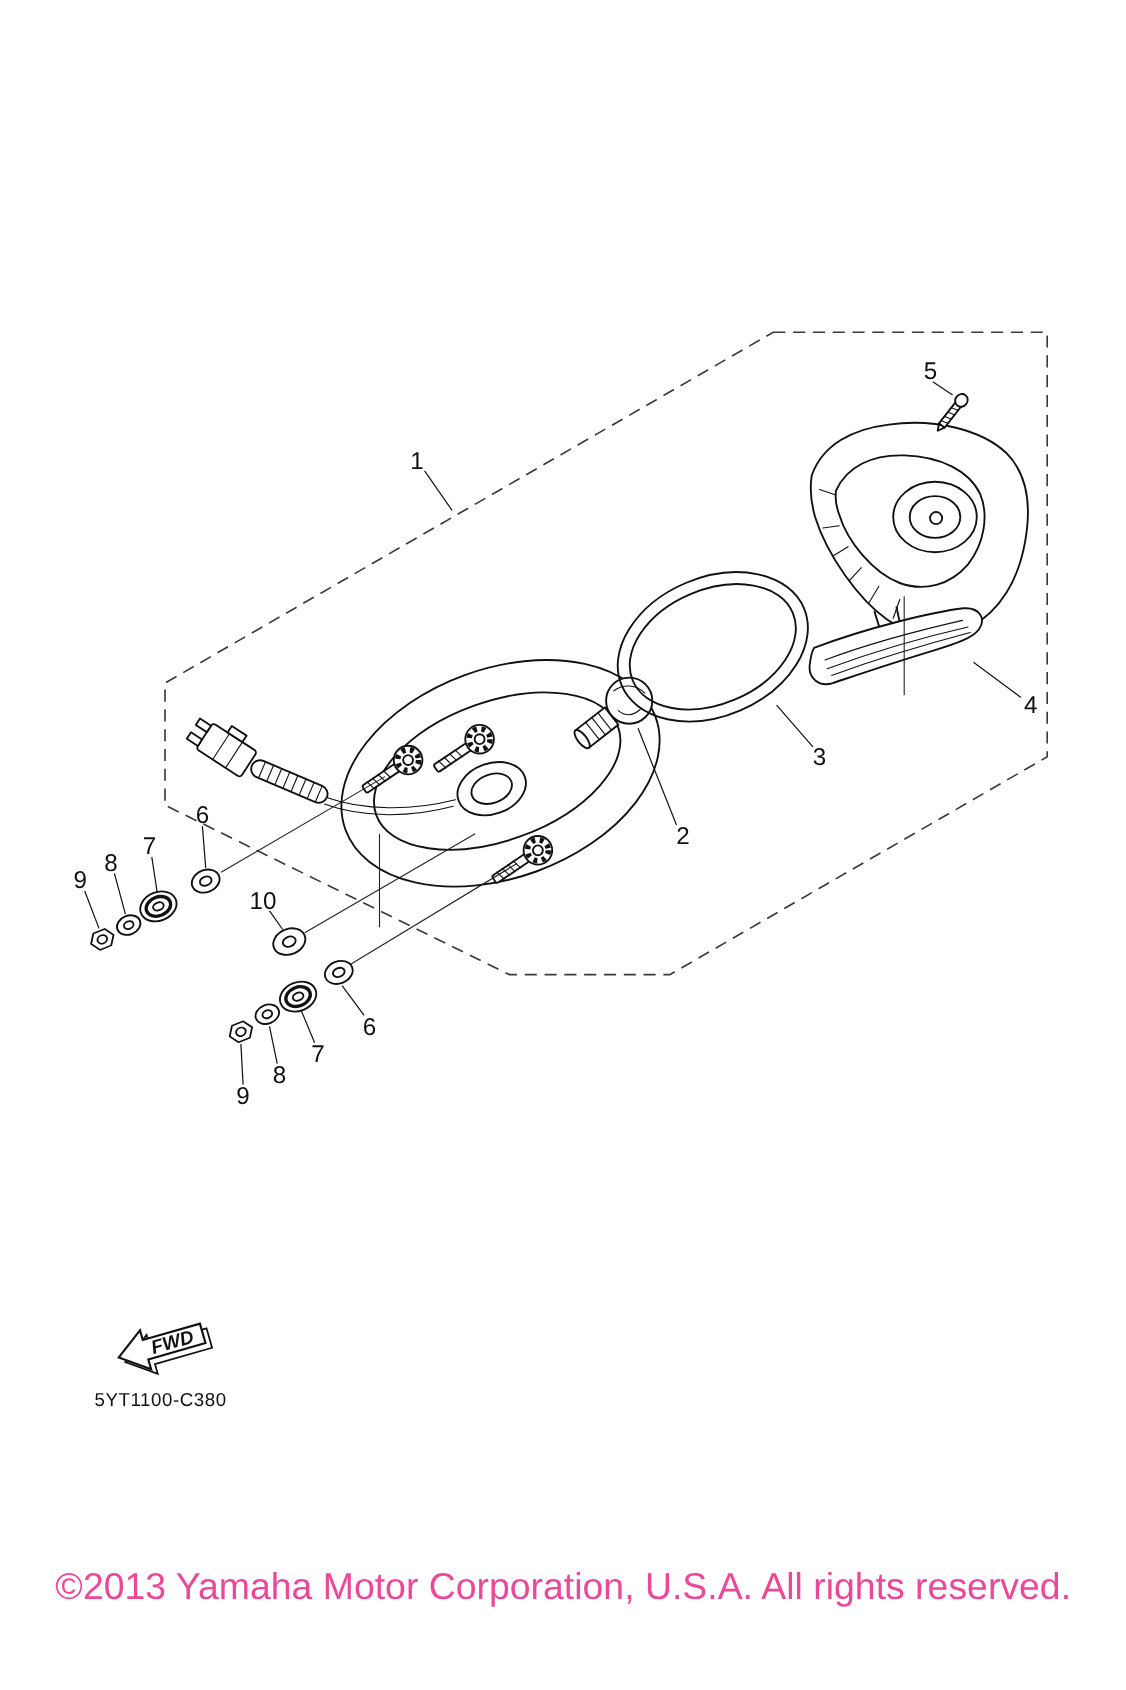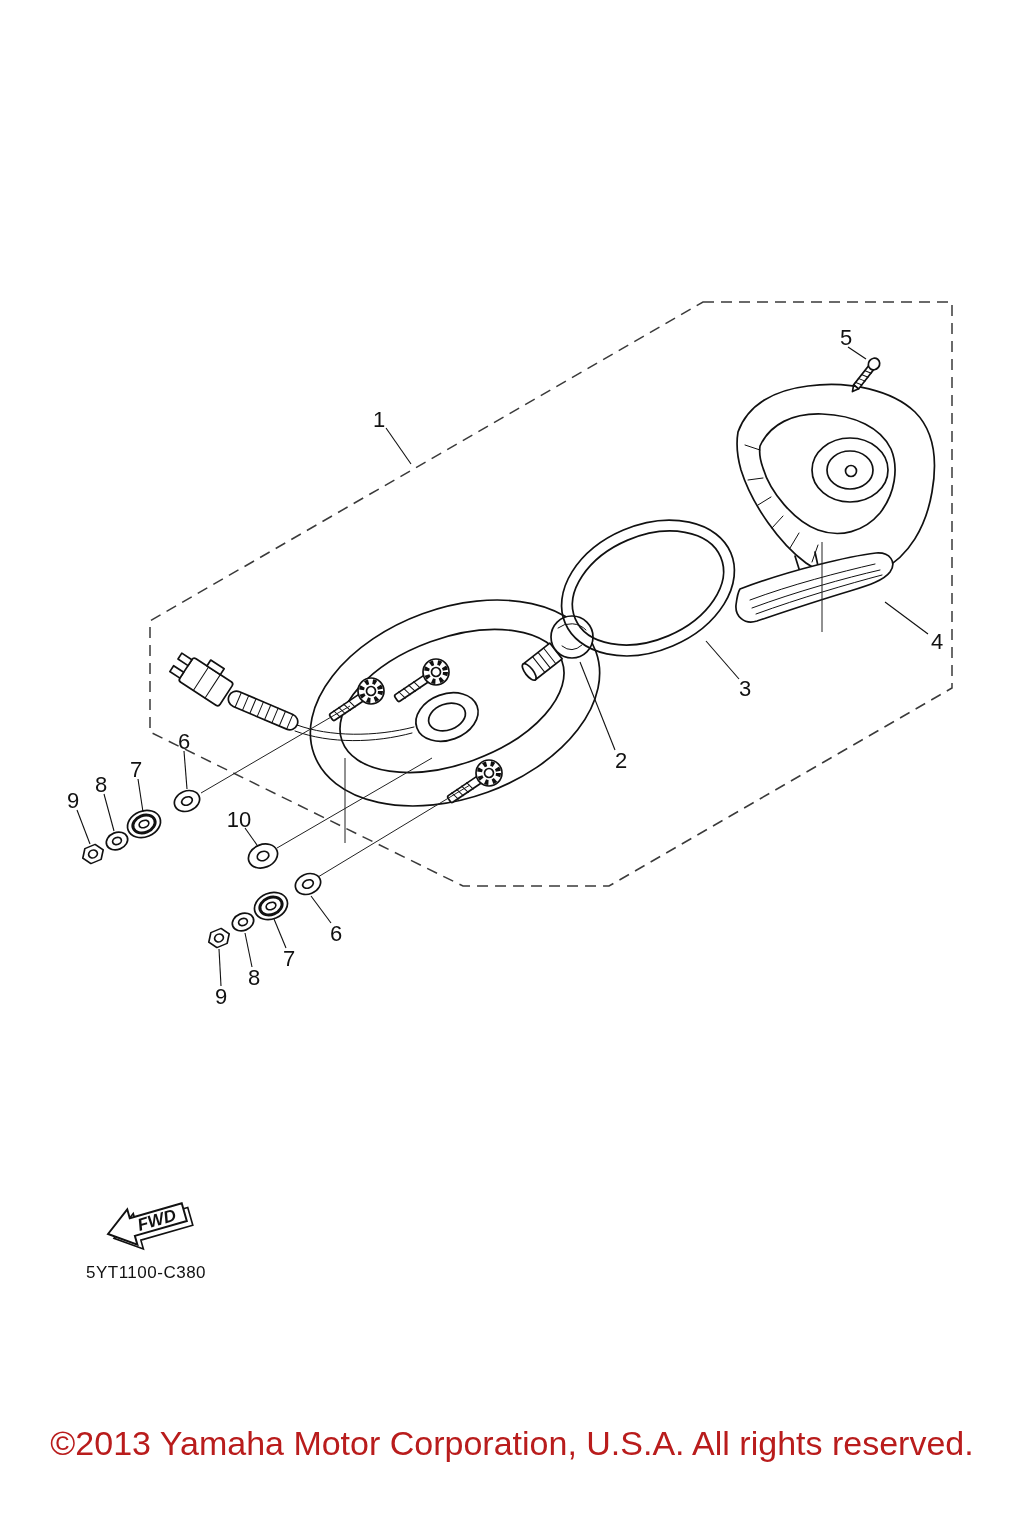--- a/index.html
+++ b/index.html
@@ -11,21 +11,21 @@
   .thin{fill:none;stroke:#111;stroke-width:1;stroke-linecap:round;}
   .dashed{fill:none;stroke:#3a3a3a;stroke-width:1.5;stroke-dasharray:11 7;}
   .leader{fill:none;stroke:#111;stroke-width:1.1;}
   .axis{fill:none;stroke:#222;stroke-width:1;}
   .callout{font-family:"Liberation Sans",sans-serif;font-size:22px;fill:#111;
            text-anchor:middle;dominant-baseline:central;}
   .fwdtxt{font-family:"Liberation Sans",sans-serif;font-style:italic;font-weight:bold;
           font-size:15px;fill:#111;}
   .codetxt{font-family:"Liberation Sans",sans-serif;font-size:17px;fill:#111;letter-spacing:.5px;}
   .copyright{position:absolute;left:0;top:1424px;width:1024px;text-align:center;
-             font-size:34px;color:#b91c1c;}
+             font-size:34px;color:#ec4899;}
 </style>
 </head>
 <body>
 
 <div class="page">
 
 <svg width="1024" height="1536" viewBox="0 0 1024 1536">
 
   <polygon class="dashed" points="703,302 952,302 952,688 609,886 463,886 150,732 150,621"></polygon>
 

